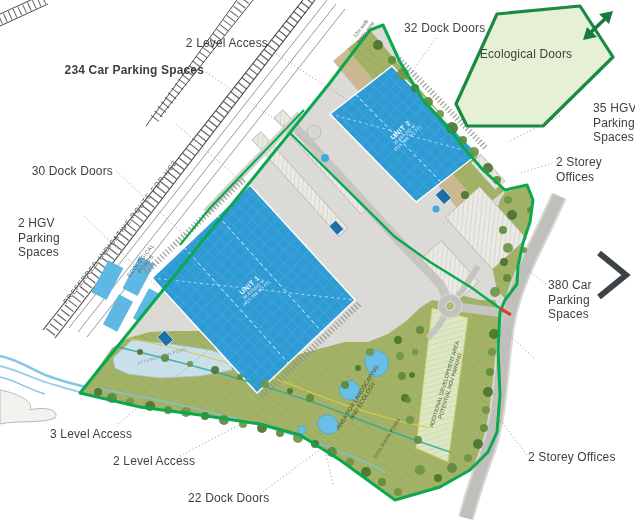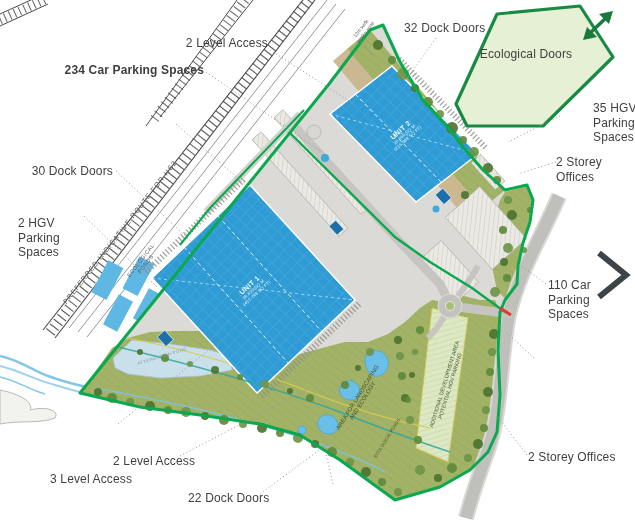--- a/index.html
+++ b/index.html
@@ -245,23 +245,23 @@
   </g>
 </svg>
 
 <div class="cl r" style="left:168px;top:36px;width:100px;">2 Level Access</div>
 <div class="cl r" style="left:24px;top:63px;width:180px;font-weight:bold;">234 Car Parking Spaces</div>
 <div class="cl r" style="left:0px;top:164px;width:113px;">30 Dock Doors</div>
 <div class="cl" style="left:18px;top:203px;width:72px;margin-top:13px;">2 HGV Parking Spaces</div>
 <div class="cl" style="left:404px;top:21px;">32 Dock Doors</div>
 <div class="cl" style="left:593px;top:101px;width:70px;">35 HGV Parking Spaces</div>
 <div class="cl" style="left:556px;top:155px;width:80px;">2 Storey Offices</div>
-<div class="cl" style="left:548px;top:278px;width:82px;">110 Car Parking Spaces</div>
+<div class="cl" style="left:548px;top:278px;width:82px;">380 Car Parking Spaces</div>
 <div class="cl" style="left:528px;top:450px;width:95px;">2 Storey Offices</div>
-<div class="cl" style="left:50px;top:427px;margin-top:45px;">3 Level Access</div>
+<div class="cl" style="left:50px;top:427px;">3 Level Access</div>
 <div class="cl" style="left:113px;top:454px;">2 Level Access</div>
 <div class="cl" style="left:188px;top:491px;">22 Dock Doors</div>
 
 <div class="cl" style="left:466px;top:47px;width:120px;text-align:center;">Ecological Doors</div>
 <div class="ann" style="left:120px;top:232px;width:210px;font-size:7px;letter-spacing:1.1px;color:#555553;">PREFERRED INDICATIVE ROUTE FOR HS2</div>
 <div class="ann" style="left:143px;top:262px;width:62px;font-size:5.5px;letter-spacing:.5px;">ECOLOGICAL PONDS</div>
 <div class="ann" style="left:363px;top:30px;width:28px;font-size:5px;">12m wide works zone</div>
 <div class="ann" style="left:162px;top:356px;width:80px;font-size:4.2px;letter-spacing:.6px;transform:translate(-50%,-50%) rotate(-17deg);color:#7E95A3;">ATTENUATION POND</div>
 <div class="ann green-ann" style="left:360px;top:399px;width:84px;font-size:6px;transform:translate(-50%,-50%) rotate(-58deg);">AREA FOR LANDSCAPING AND ECOLOGY</div>
 <div class="ann green-ann" style="left:387px;top:438px;width:50px;font-size:4.4px;transform:translate(-50%,-50%) rotate(-58deg);">ECOLOGICAL PONDS</div>

